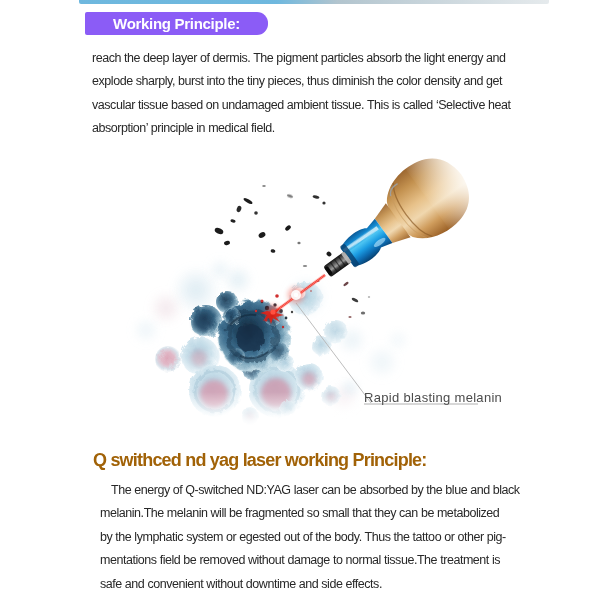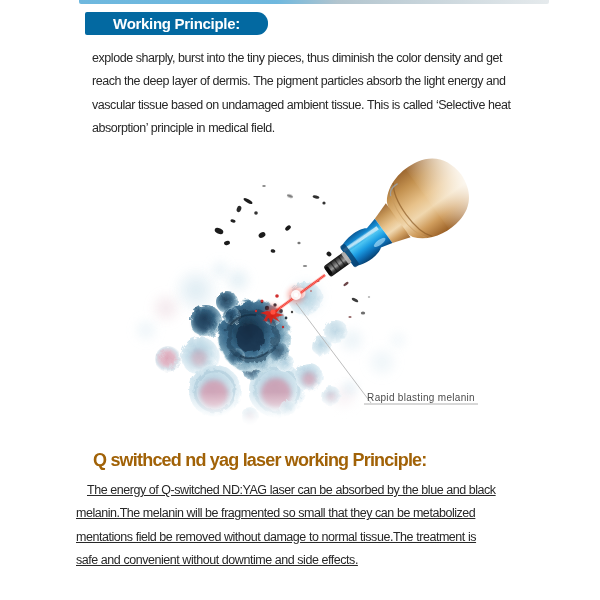--- a/index.html
+++ b/index.html
@@ -1,47 +1,47 @@
 <!DOCTYPE html>
 <html><head>
 <meta charset="utf-8">
 <style>
   html,body{margin:0;padding:0;}
   body{width:600px;height:600px;background:#ffffff;overflow:hidden;position:relative;
        font-family:"Liberation Sans",sans-serif;}
   .abs{position:absolute;}
   #top-strip{left:79px;top:0;width:470px;height:4px;opacity:.8;border-radius:0 0 2px 2px;
      background:linear-gradient(to right,#4aa6d6 0%,#4aa6d6 42%,#9fb6c2 55%,#dfe5e8 100%);}
-  #banner{left:85px;top:12px;width:183px;height:23px;background:#0369a1;
+  #banner{left:85px;top:12px;width:183px;height:23px;background:#8b5cf6;
      border-radius:2px 11px 11px 2px;display:flex;align-items:center;justify-content:center;}
   #banner span{color:#ffffff;font-weight:bold;font-size:15px;letter-spacing:-.3px;}
   .para{color:#282828;font-size:12.5px;letter-spacing:-.45px;}
   .para .ln{position:absolute;left:0;top:0;white-space:nowrap;line-height:23.4px;height:23.4px;}
   .para .indent{padding-left:11px;}
   #para1{left:92px;top:47px;width:460px;height:142px;}
-  #para2{left:76px;top:479px;width:460px;height:120px;text-decoration:underline;}
+  #para2{left:100px;top:479px;width:460px;height:120px;}
   #para1 .ln,#para2 .ln{position:relative;display:block;}
   #yag-heading{left:93px;top:448px;width:470px;font-size:18px;font-weight:bold;
      letter-spacing:-.8px;color:#a16207;line-height:24px;white-space:nowrap;}
-  #caption{left:364px;top:392px;width:114px;text-align:center;font-size:10px;
+  #caption{left:364px;top:392px;width:114px;text-align:center;font-size:13px;
      letter-spacing:.3px;color:#4c4c4c;line-height:12px;white-space:nowrap;}
   svg{position:absolute;left:0;top:0;}
 </style>
 </head>
 <body>
 
 <div id="top-strip" class="abs"></div>
 
 <div id="banner" class="abs">
   <span>Working Principle:</span>
 </div>
 
 <div id="para1" class="abs para">
+  <span class="ln">reach the deep layer of dermis. The pigment particles absorb the light energy and</span>
   <span class="ln">explode sharply, burst into the tiny pieces, thus diminish the color density and get</span>
-  <span class="ln">reach the deep layer of dermis. The pigment particles absorb the light energy and</span>
   <span class="ln">vascular tissue based on undamaged ambient tissue. This is called ‘Selective heat</span>
   <span class="ln">absorption’ principle in medical field.</span>
 </div>
 
 <svg width="600" height="600" viewBox="0 0 600 600">
   <defs>
     <radialGradient id="gCellBig" cx="0.42" cy="0.4" r="0.65">
       <stop offset="0" stop-color="#16293c"></stop>
         <stop offset="0.3" stop-color="#234a66"></stop>
       <stop offset="0.55" stop-color="#3f7090"></stop>
@@ -271,15 +271,16 @@
   </g>
 </svg>
 
 <div id="caption" class="abs">Rapid blasting melanin</div>
 
 <div id="yag-heading" class="abs">Q swithced nd yag laser working Principle:</div>
 
 <div id="para2" class="abs para">
   <span class="ln indent">The energy of Q-switched ND:YAG laser can be absorbed by the blue and black</span>
   <span class="ln">melanin.The melanin will be fragmented so small that they can be metabolized</span>
+  <span class="ln">by the lymphatic system or egested out of the body. Thus the tattoo or other pig-</span>
   <span class="ln">mentations field be removed without damage to normal tissue.The treatment is</span>
   <span class="ln">safe and convenient without downtime and side effects.</span>
 </div>
 
 </body></html>

